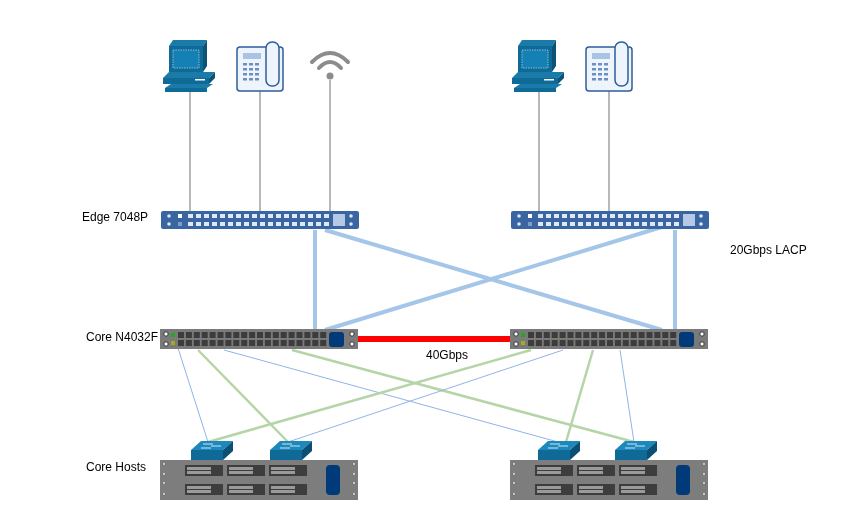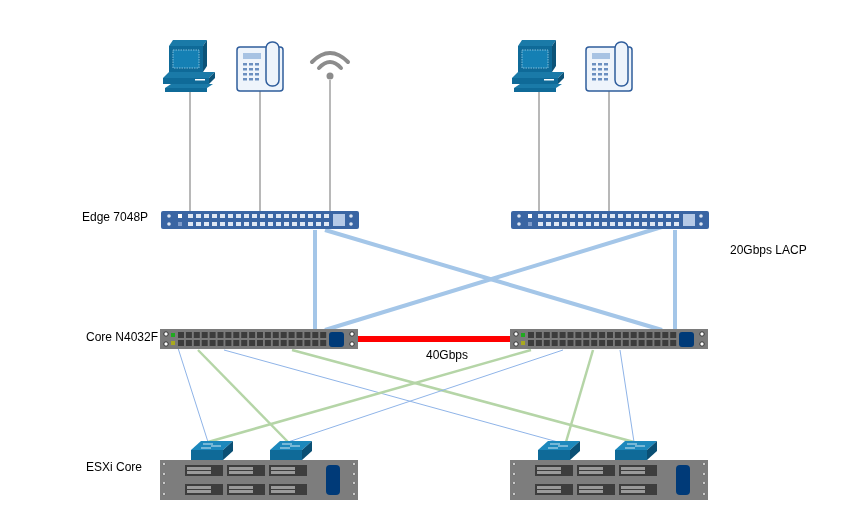--- a/index.html
+++ b/index.html
@@ -363,15 +363,15 @@
         <rect x="69" y="30" width="24" height="3" fill="#9a9a9a"></rect>
         <rect x="109" y="24" width="38" height="11" fill="#3d3d3d"></rect>
         <rect x="111" y="26" width="24" height="3" fill="#9a9a9a"></rect>
         <rect x="111" y="30" width="24" height="3" fill="#9a9a9a"></rect>
       </g>
   </g>
 </svg>
 
 <div class="label" style="left:82px;top:210px;">Edge 7048P</div>
 <div class="label" style="left:86px;top:330px;">Core N4032F</div>
-<div class="label" style="left:86px;top:460px;">ESXi Core</div>
+<div class="label" style="left:86px;top:460px;">Core Hosts</div>
 <div class="label" style="left:414px;top:348px;margin-left:12px;">40Gbps</div>
 <div class="label" style="left:730px;top:243px;">20Gbps LACP</div>
 
 </body></html>

